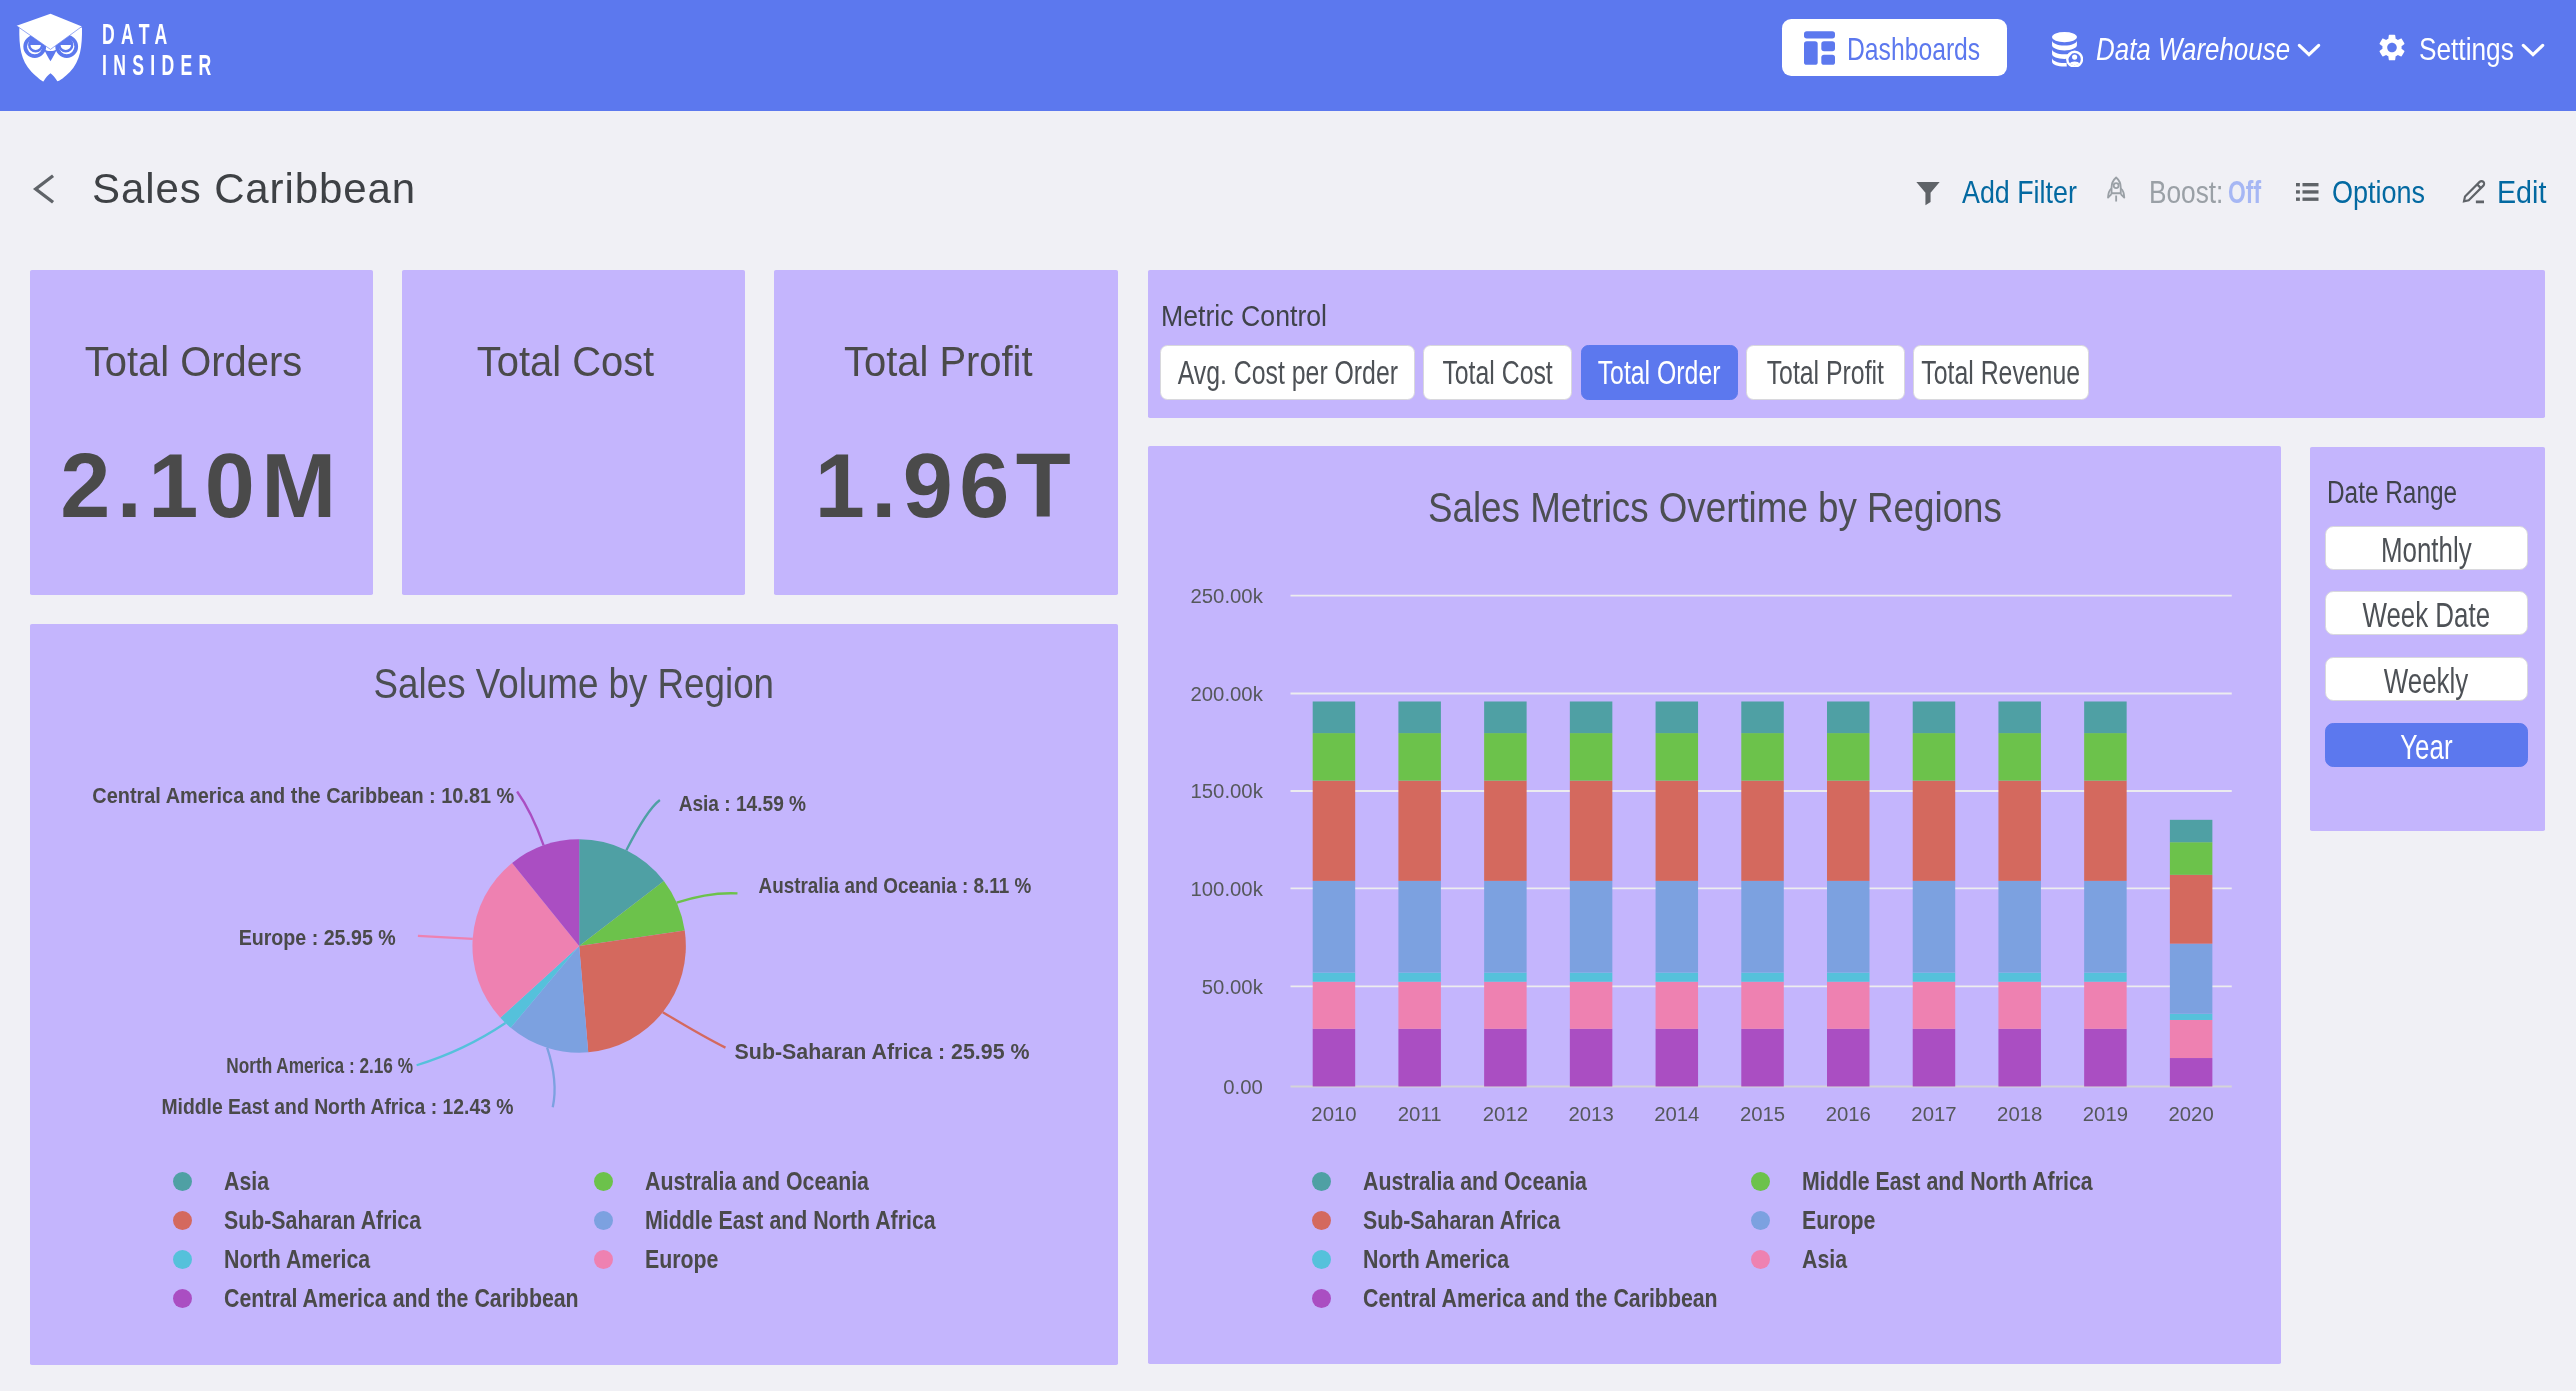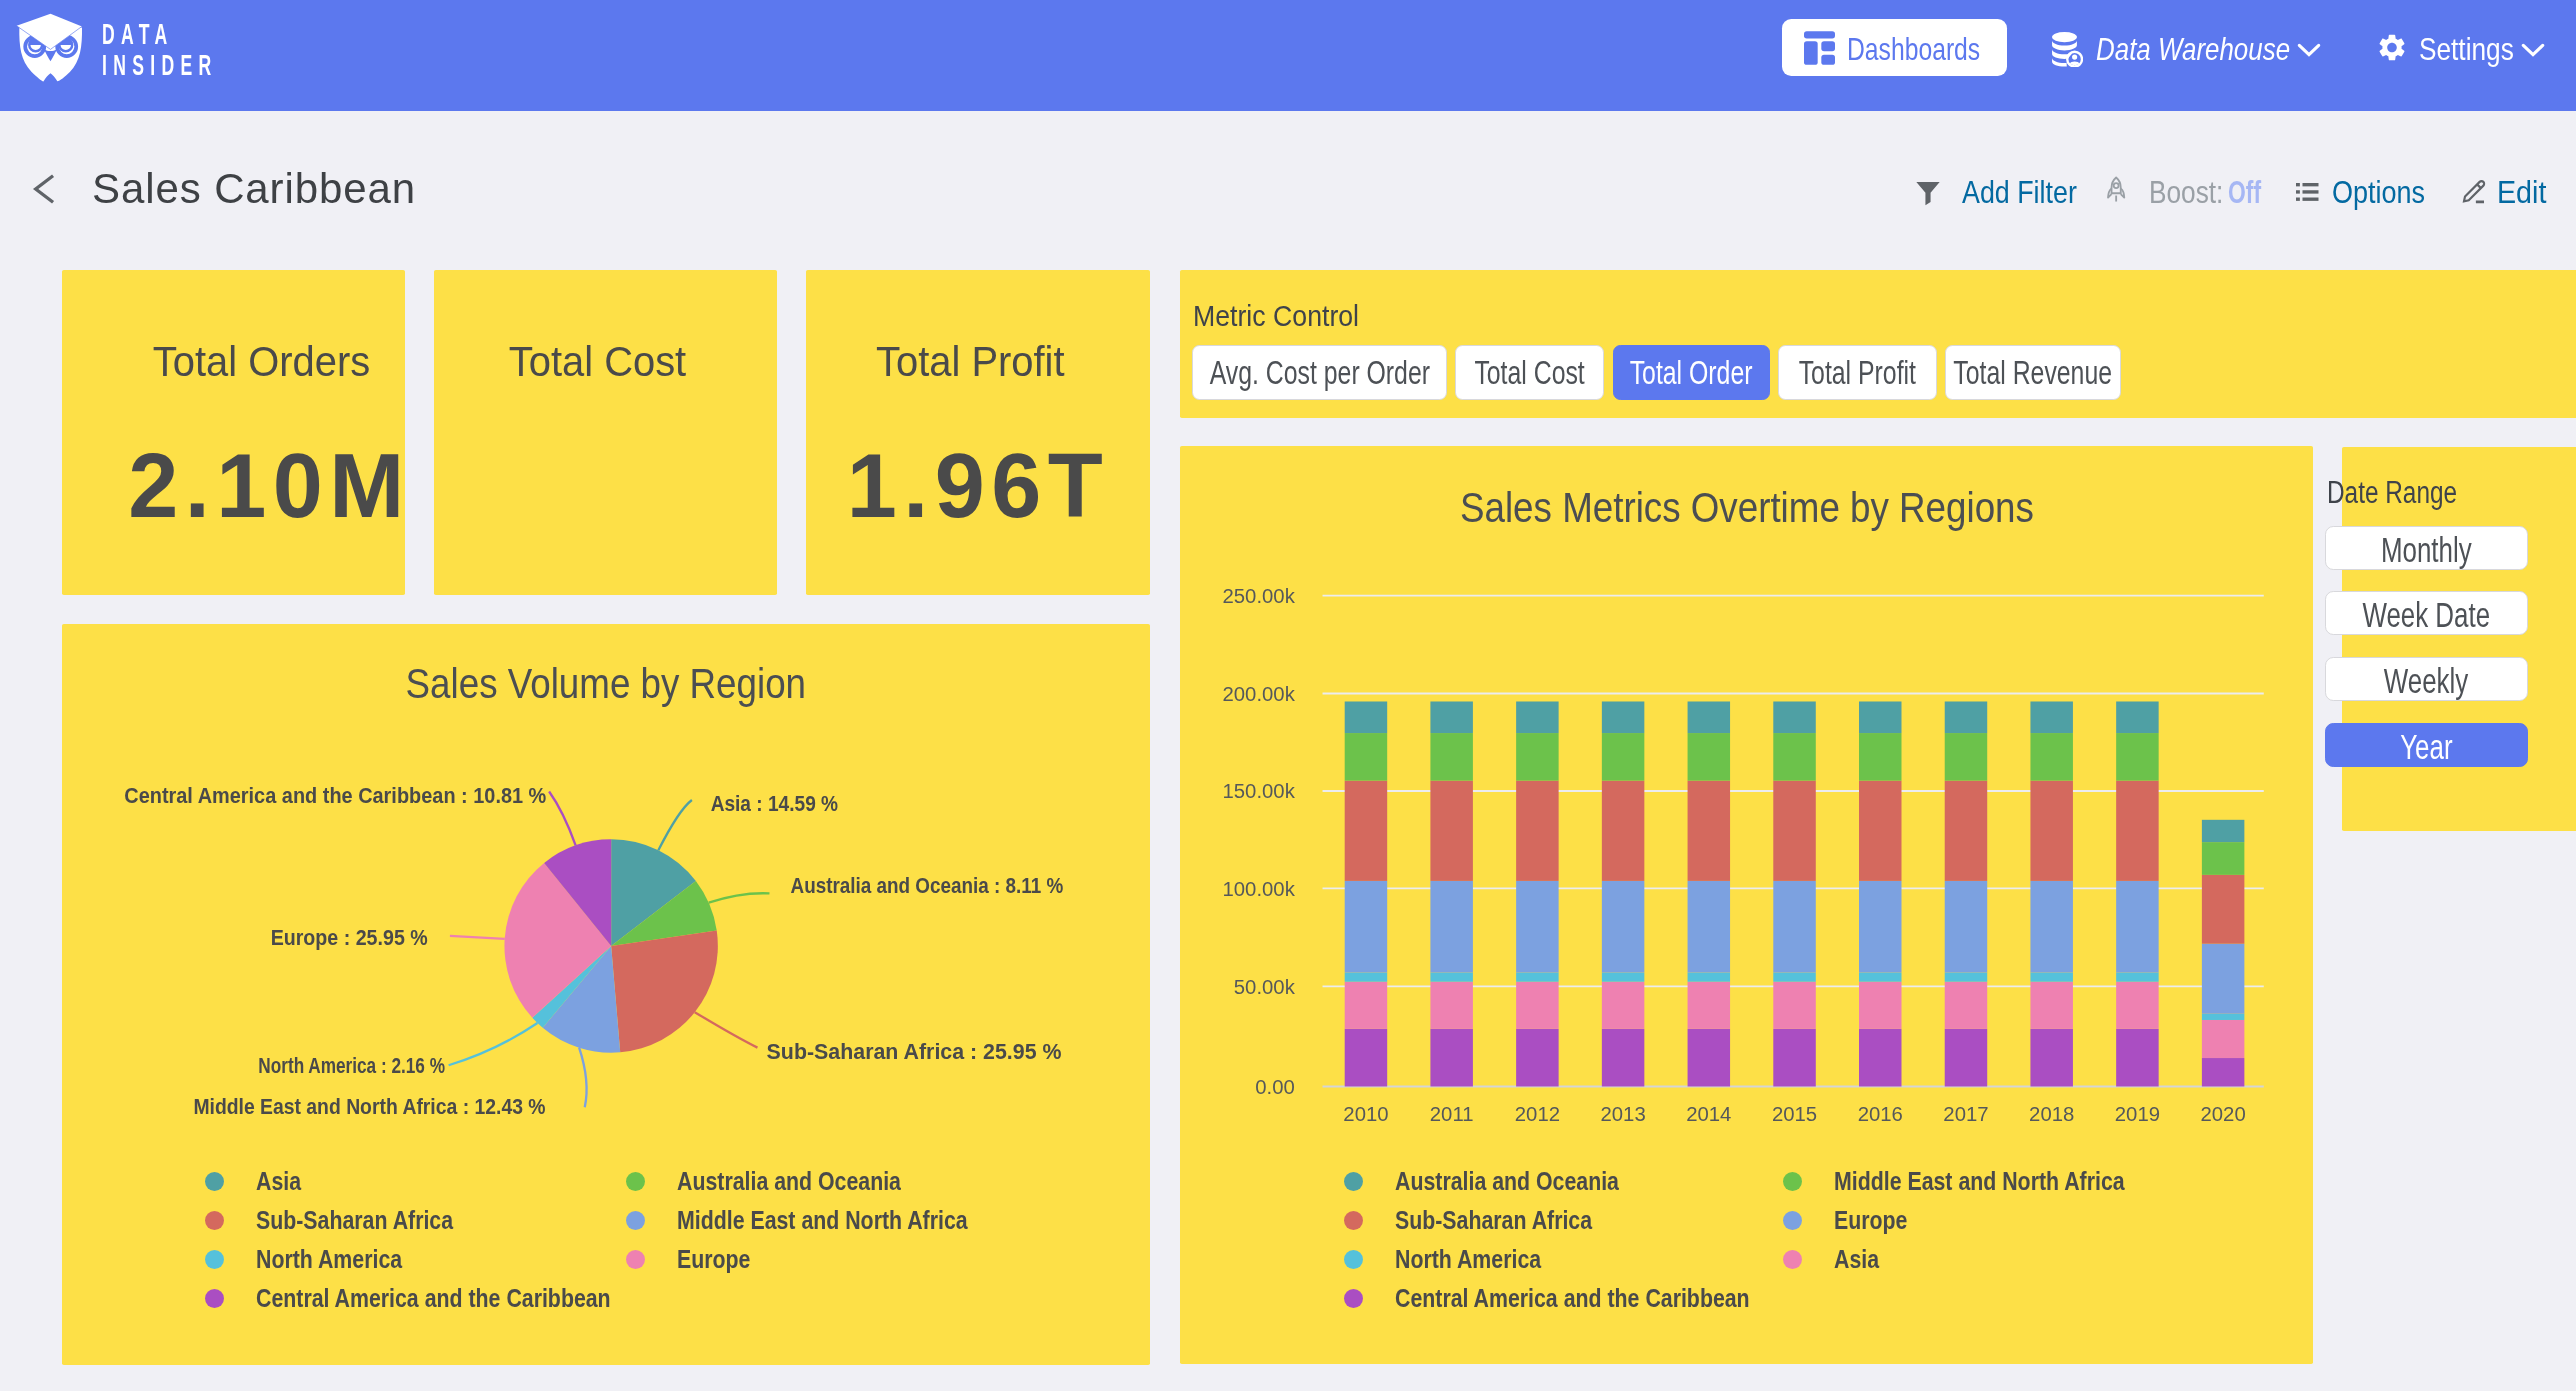--- a/index.html
+++ b/index.html
@@ -5,21 +5,21 @@
 * { margin:0; padding:0; box-sizing:border-box; }
 html,body { width:2576px; height:1391px; }
 body { font-family:"Liberation Sans", sans-serif; background:#F0F0F5; position:relative; overflow:hidden; }
 .abs { position:absolute; }
 .header { position:absolute; left:0; top:0; width:2576px; height:111px; background:#5C78EE; }
 .logo-text { position:absolute; left:102px; top:19.4px; color:#fff; font-size:29px; font-weight:bold; letter-spacing:10.4px; line-height:31px; transform:scaleX(0.606); transform-origin:0 0; }
 .cond { display:inline-block; transform-origin:0 50%; white-space:nowrap; }
 .navtxt { position:absolute; font-size:30.5px; line-height:30.5px; top:34px; color:#fff; }
 .page-title { position:absolute; left:92px; top:165px; font-size:42px; letter-spacing:0.9px; color:#3E4145; }
 .tbtxt { position:absolute; top:177px; font-size:30.5px; line-height:30.5px; color:#0369a1; }
-.card { position:absolute; background:#fde047; border-radius:1.8px;margin-left:32px; }
+.card { position:absolute; background:#c4b5fd; border-radius:1.8px; }
 .kpi-label { position:absolute; width:100%; text-align:center; top:71px; font-size:42px; line-height:42px; color:#4A4A4A; }
 .kpi-label span { display:inline-block; transform:scaleX(0.95) translateX(-8.3px); }
 .kpi-num { position:absolute; width:100%; text-align:center; top:171px; font-size:90px; line-height:90px; font-weight:bold; color:#4A4A4A; letter-spacing:6.5px; }
 .legend { position:absolute; font-size:26px; font-weight:bold; color:#4A4A4A; }
 .leg-row { display:flex; align-items:center; height:39px; white-space:nowrap;gap:16px; }
 .leg-row b { display:inline-block; transform:scaleX(0.82); transform-origin:0 50%; font-weight:bold; }
 .leg-dot { width:19.4px; height:19.4px; border-radius:50%; margin-right:15.7px; flex:none; }
 .mc-btn { position:absolute; top:75px; height:55px; border:1.8px solid #D8D8DC; border-radius:7.4px; background:#fff; color:#4D5156; font-size:34px; display:flex; align-items:center; justify-content:center; white-space:nowrap; }
 .mc-btn span { display:inline-block; transform:scaleX(0.73); }
 .mc-btn.sel { background:#5C78EE; border-color:#5C78EE; color:#fff; }
@@ -107,21 +107,21 @@
       <rect x="8.2" y="16.4" width="12.8" height="2.7"></rect>
     </g>
   </svg>
 <div class="tbtxt" style="left:2332px;"><span class="cond" style="transform:scaleX(0.885)">Options</span></div>
 <svg class="abs" style="left:2459px; top:176px;" width="30" height="30.5" viewBox="0 0 24 24">
     <path d="M4 20 L4.8 16.2 L16.5 4.5 C17.3 3.7 18.7 3.7 19.5 4.5 C20.3 5.3 20.3 6.7 19.5 7.5 L7.8 19.2 Z M14.5 6.5 L17.5 9.5" fill="none" stroke="#5F6368" stroke-width="1.7"></path>
     <path d="M13.5 20.5 L20 20.5" stroke="#5F6368" stroke-width="2.2"></path>
   </svg>
 <div class="tbtxt" style="left:2497px;"><span class="cond" style="transform:scaleX(0.94)">Edit</span></div>
 
-<div class="card" style="left:30px; top:270px; width:343px; height:325px;padding-left:36px;">
+<div class="card" style="left:30px; top:270px; width:343px; height:325px;">
   <div class="kpi-label"><span>Total Orders</span></div>
   <div class="kpi-num">2.10M</div>
 </div>
 <div class="card" style="left:402px; top:270px; width:343px; height:325px;">
   <div class="kpi-label"><span>Total Cost</span></div>
 </div>
 <div class="card" style="left:774px; top:270px; width:344px; height:325px;">
   <div class="kpi-label"><span>Total Profit</span></div>
   <div class="kpi-num">1.96T</div>
 </div>

